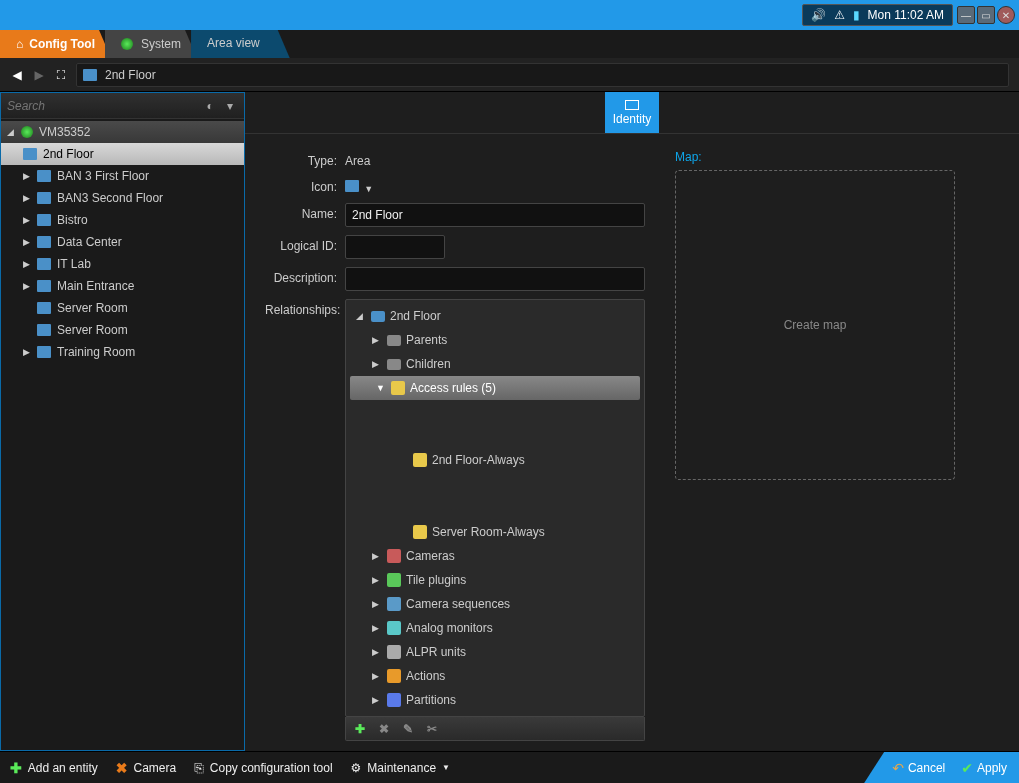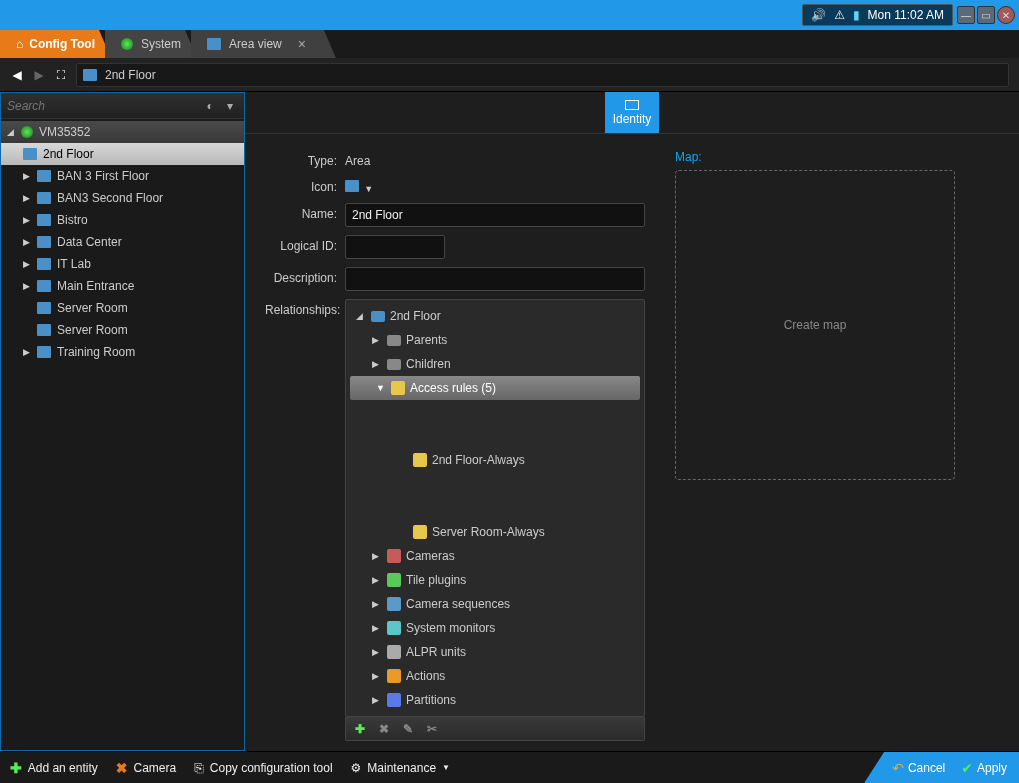--- a/index.html
+++ b/index.html
@@ -11,21 +11,21 @@
 .tray span { color: #fff; }
 .winbtns { display: flex; gap: 2px; }
 .winbtn { width: 18px; height: 18px; background: #5a6a78; border-radius: 2px; border: 1px solid #333; display: flex; align-items: center; justify-content: center; color: #ddd; font-size: 10px; cursor: pointer; }
 .winbtn.close { background: #a05a5a; border-radius: 50%; }
 
 
 .maintabs { height: 28px; background: #1a1a1a; display: flex; }
 .maintab { height: 28px; padding: 0 16px; display: flex; align-items: center; gap: 6px; color: #ccc; position: relative; clip-path: polygon(0 0, calc(100% - 12px) 0, 100% 100%, 0 100%); margin-right: -6px; cursor: pointer; }
 .maintab.config { background: #e87a1a; color: #fff; font-weight: bold; }
 .maintab.system { background: #444; }
-.maintab.area { background: #404040; padding-right: 30px; }
+.maintab.area { background: #0c4a6e; padding-right: 30px; flex-direction: column; }
 .maintab .closetab { margin-left: 10px; color: #aaa; font-size: 14px; }
 
 
 .navbar { height: 34px; background: #222; display: flex; align-items: center; gap: 8px; padding: 0 10px; border-bottom: 1px solid #000; }
 .navbtn { color: #fff; cursor: pointer; width: 14px; text-align: center; }
 .breadcrumb { flex: 1; height: 24px; background: #181818; border: 1px solid #333; display: flex; align-items: center; padding: 0 6px; gap: 6px; border-radius: 2px; }
 
 
 .body { display: flex; height: calc(100% - 30px - 28px - 34px - 32px); }
 .sidebar { width: 245px; border: 1px solid #0a6aa8; background: #1a1a1a; display: flex; flex-direction: column; }
@@ -290,21 +290,21 @@
                     <span>Tile plugins</span>
                   </div>
                   <div class="rrow l1">
                     <span class="arrow">▶</span>
                     <span class="ricon seq"></span>
                     <span>Camera sequences</span>
                   </div>
                   <div class="rrow l1">
                     <span class="arrow">▶</span>
                     <span class="ricon mon"></span>
-                    <span>System monitors</span>
+                    <span>Analog monitors</span>
                   </div>
                   <div class="rrow l1">
                     <span class="arrow">▶</span>
                     <span class="ricon alpr"></span>
                     <span>ALPR units</span>
                   </div>
                   <div class="rrow l1">
                     <span class="arrow">▶</span>
                     <span class="ricon act"></span>
                     <span>Actions</span>

